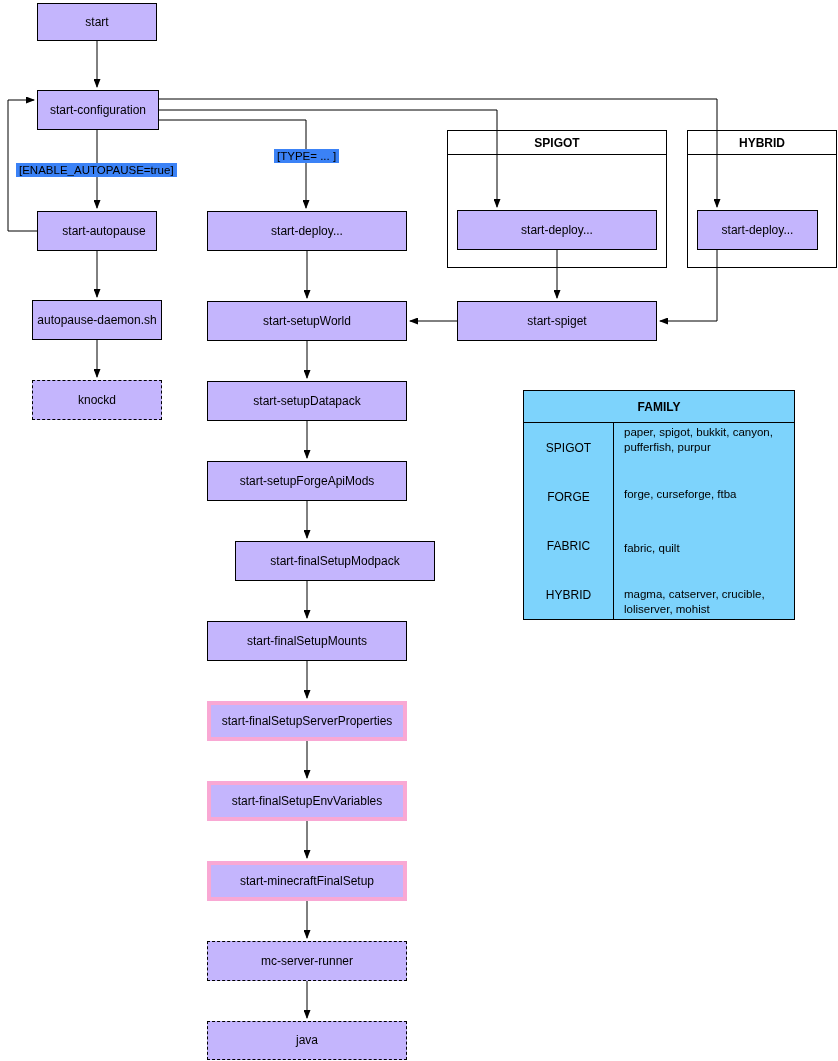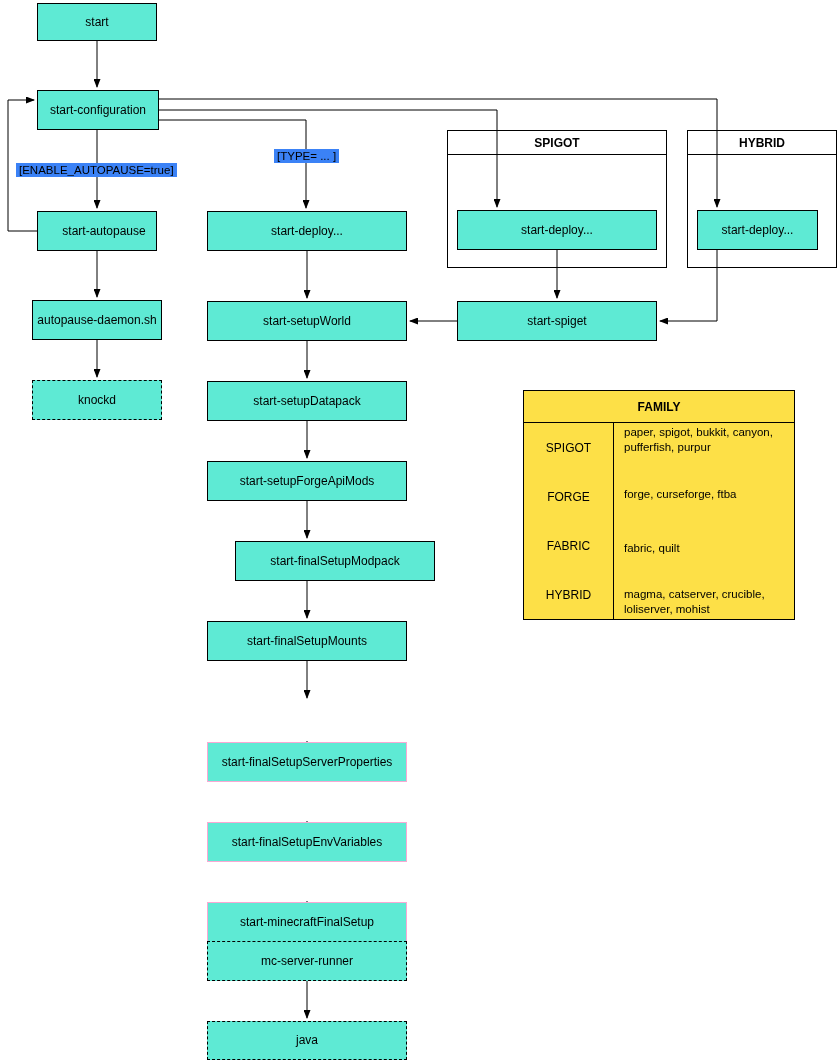--- a/index.html
+++ b/index.html
@@ -11,28 +11,28 @@
     position: relative;
     overflow: hidden;
   }
   #edges {
     position: absolute; left: 0; top: 0; z-index: 1;
     pointer-events: none;
   }
   .node {
     position: absolute; z-index: 2;
     box-sizing: border-box;
-    background: #5eead4;
+    background: #c4b5fd;
     border: 1px solid #000000;
     display: flex; align-items: center; justify-content: center;
     font-size: 12px; line-height: 1.2;
     white-space: nowrap;
   }
   .node.dashed { border-style: dashed; }
-  .node.thick { border: 1px solid #f9a8d4; margin-top: 41px; }
+  .node.thick { border: 4px solid #f9a8d4; }
   .group {
     position: absolute; z-index: 0;
     box-sizing: border-box;
     border: 1px solid #000000;
     background: transparent;
   }
   .group-title {
     height: 23px;
     border-bottom: 1px solid #000000;
     display: flex; align-items: center; justify-content: center;
@@ -42,21 +42,21 @@
     position: absolute; z-index: 3;
     background: #3b82f6;
     font-size: 11.5px;
     padding: 1px 3px;
     white-space: nowrap;
   }
   .family-table {
     position: absolute; z-index: 2;
     box-sizing: border-box;
     border: 1px solid #000000;
-    background: #fde047;
+    background: #7dd3fc;
     display: flex; flex-direction: column;
   }
   .family-header {
     height: 31px; flex: 0 0 31px;
     border-bottom: 1px solid #000000;
     display: flex; align-items: center; justify-content: center;
     font-size: 12px; font-weight: bold;
   }
   .family-body { flex: 1; display: flex; }
   .family-col-keys {

